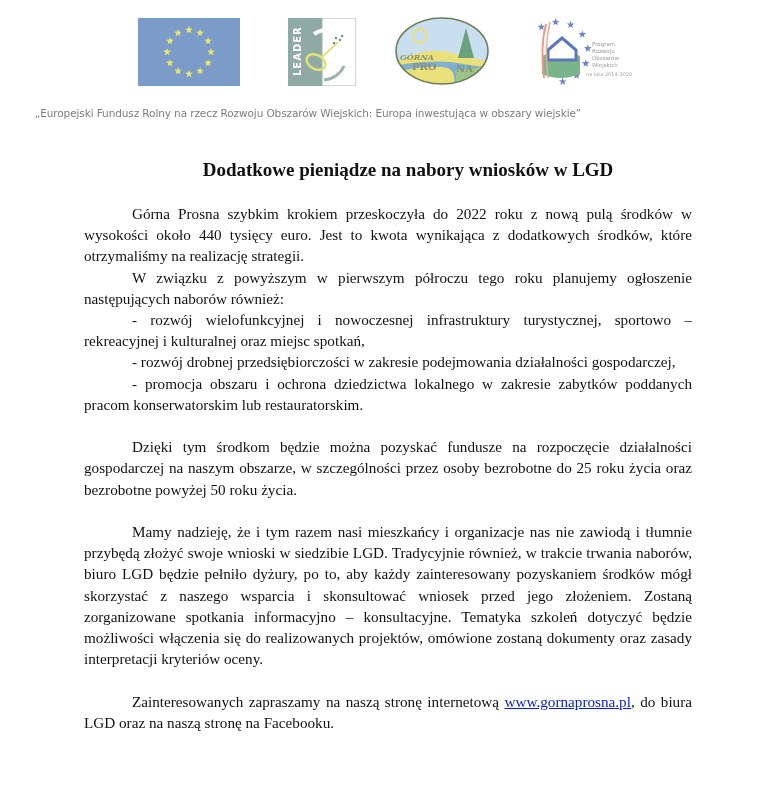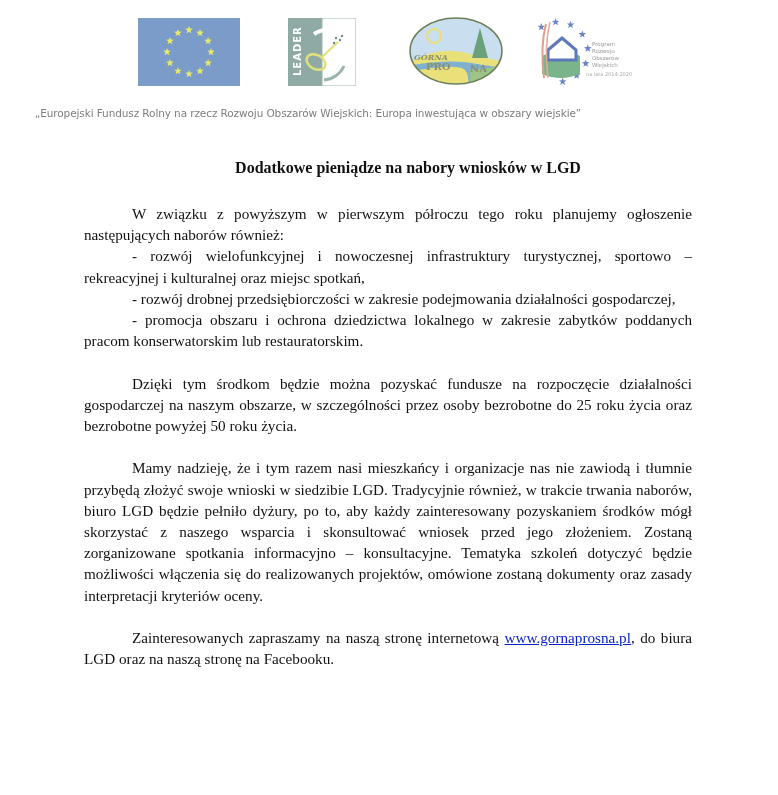--- a/index.html
+++ b/index.html
@@ -1,24 +1,24 @@
 <!DOCTYPE html>
 <html><head>
 <meta charset="utf-8">
 <style>
   html, body { margin:0; padding:0; background:#ffffff; }
   body { width:778px; height:795px; position:relative; overflow:hidden; font-family:"Liberation Serif", serif; color:#111; }
   .logos { position:absolute; top:16px; left:0; width:778px; height:72px; }
   .logo { position:absolute; }
   #eu { left:138px; top:2px; width:102px; height:68px; background:#7b9cc8; }
   #leader { left:288px; top:2px; width:68px; height:68px; }
-  #prosna { left:408px; top:0; width:96px; height:70px; }
+  #prosna { left:394px; top:0; width:96px; height:70px; }
   #prow { left:518px; top:0; width:116px; height:72px; }
   .motto { position:absolute; top:107px; left:0; width:616px; text-align:center; font-family:"DejaVu Sans", sans-serif; font-size:10.5px; color:#7d7d7d; letter-spacing:-0.1px; }
-  .title { position:absolute; top:159px; left:84px; width:608px; text-align:center; font-weight:bold; font-size:16px; padding-left:40px; box-sizing:border-box; }
+  .title { position:absolute; top:159px; left:84px; width:608px; text-align:center; font-weight:bold; font-size:19px; padding-left:40px; box-sizing:border-box; }
   .body { position:absolute; top:203px; left:84px; width:608px; font-size:15.2px; line-height:21.2px; }
   .body p { margin:0; text-align:justify; }
   .ind { text-indent:48px; }
   .gap { height:21.2px; }
   a.link { color:#1a0dab; color:#0b23c8; text-decoration:underline;margin-top:44px; }
 </style>
 </head>
 <body>
 
 <div class="logos">
@@ -99,20 +99,21 @@
       <text x="68" y="60" font-family="DejaVu Sans, sans-serif" font-size="5" fill="#aaaaaa">na lata 2014-2020</text>
     </svg>
   </div>
 </div>
 
 <div class="motto">„Europejski Fundusz Rolny na rzecz Rozwoju Obszarów Wiejskich: Europa inwestująca w obszary wiejskie”</div>
 
 <div class="title">Dodatkowe pieniądze na nabory wniosków w LGD</div>
 
 <div class="body">
+  <p class="ind">Górna Prosna szybkim krokiem przeskoczyła do 2022 roku z nową pulą środków w wysokości około 440 tysięcy euro. Jest to kwota wynikająca z dodatkowych środków, które otrzymaliśmy na realizację strategii.</p>
   <p class="ind">W związku z powyższym w pierwszym półroczu tego roku planujemy ogłoszenie następujących naborów również:</p>
   <p class="ind">- rozwój wielofunkcyjnej i nowoczesnej infrastruktury turystycznej, sportowo – rekreacyjnej i kulturalnej oraz miejsc spotkań,</p>
   <p class="ind"> - rozwój drobnej przedsiębiorczości w zakresie podejmowania działalności gospodarczej,</p>
   <p class="ind">- promocja obszaru i ochrona dziedzictwa lokalnego w zakresie zabytków poddanych pracom konserwatorskim lub restauratorskim.</p>
   <div class="gap"></div>
   <p class="ind">Dzięki tym środkom będzie można pozyskać fundusze na rozpoczęcie działalności gospodarczej na naszym obszarze, w szczególności przez osoby bezrobotne do 25 roku życia oraz bezrobotne powyżej 50 roku życia.</p>
   <div class="gap"></div>
   <p class="ind">Mamy nadzieję, że i tym razem nasi mieszkańcy i organizacje nas nie zawiodą i tłumnie przybędą złożyć swoje wnioski w siedzibie LGD. Tradycyjnie również, w trakcie trwania naborów, biuro LGD będzie pełniło dyżury, po to, aby każdy zainteresowany pozyskaniem środków mógł skorzystać z naszego wsparcia i skonsultować wniosek przed jego złożeniem. Zostaną zorganizowane spotkania informacyjno – konsultacyjne. Tematyka szkoleń dotyczyć będzie możliwości włączenia się do realizowanych projektów, omówione zostaną dokumenty oraz zasady interpretacji kryteriów oceny.</p>
   <div class="gap"></div>
   <p class="ind"><span>Zainteresowanych zapraszamy na naszą stronę internetową </span><a class="link" href="#">www.gornaprosna.pl</a><span>, do biura LGD oraz na naszą stronę na Facebooku.</span></p>

